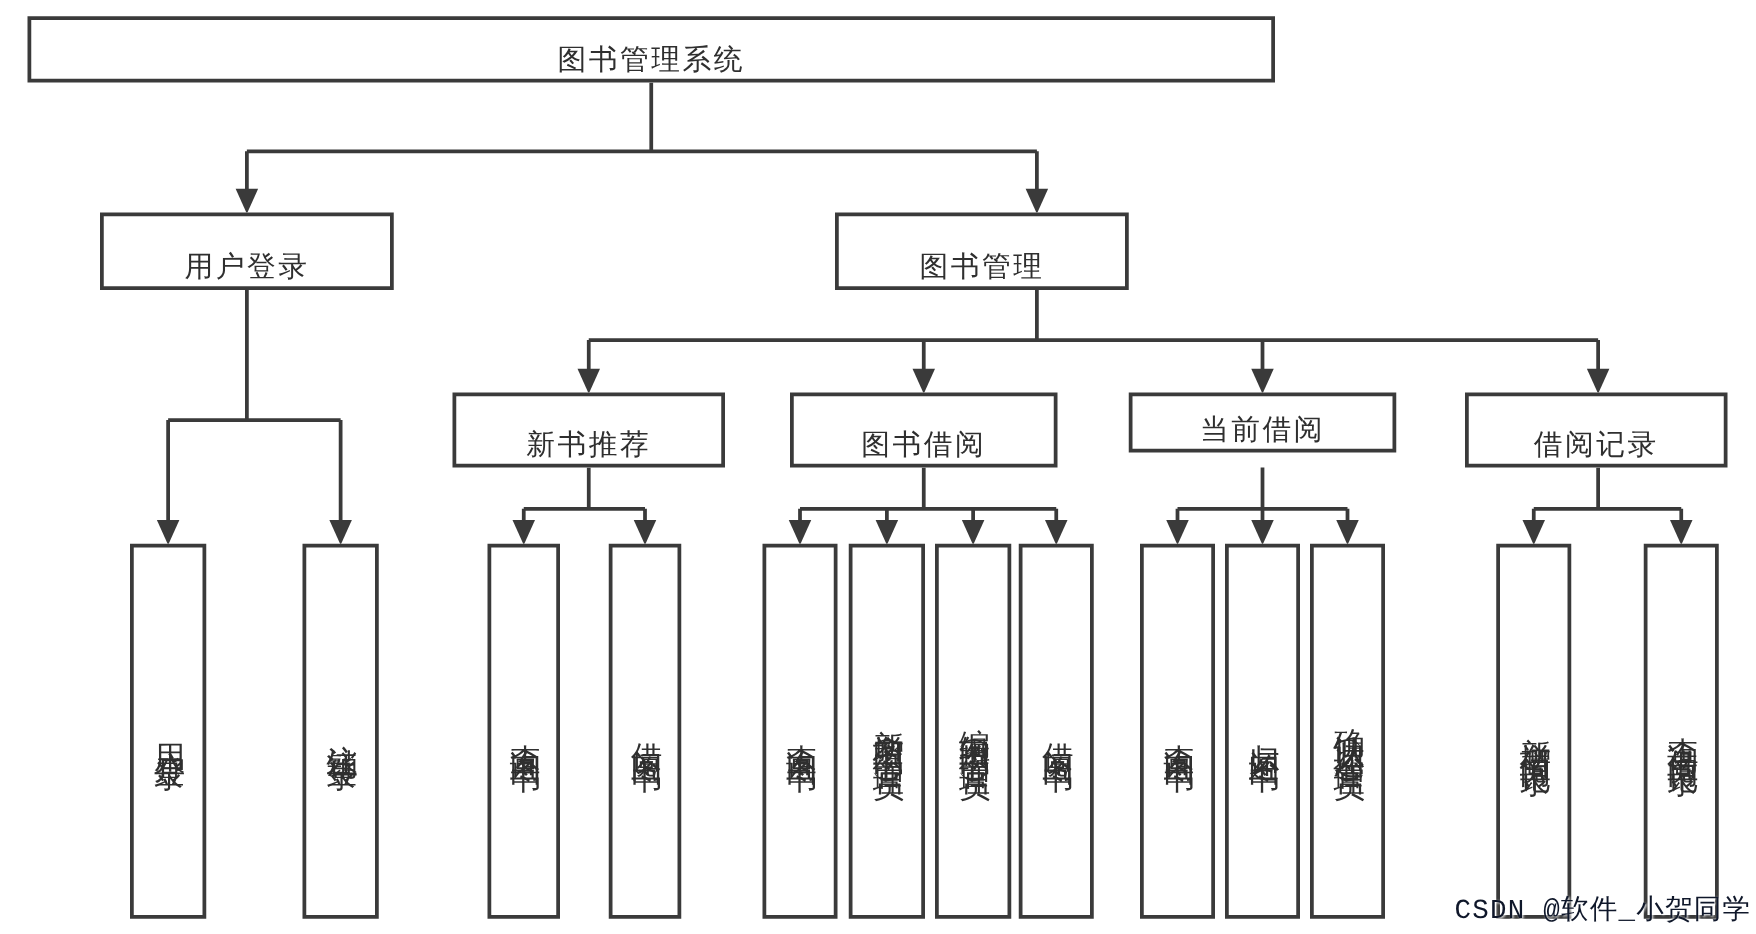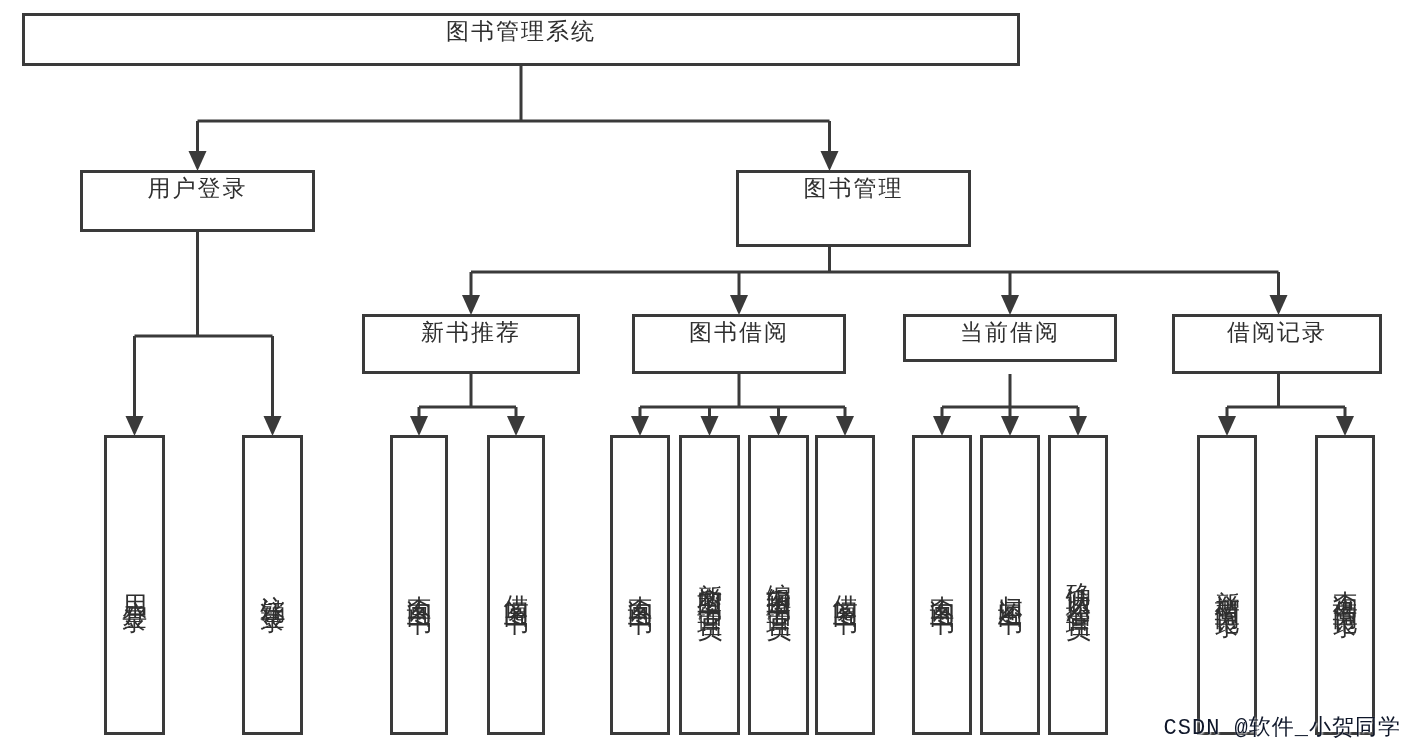--- a/index.html
+++ b/index.html
@@ -6,21 +6,21 @@
   #stage{
     position:relative;width:1405px;height:747px;background:#ffffff;overflow:hidden;
     font-family:"Liberation Sans","DejaVu Sans",sans-serif;
   }
   svg.connectors{position:absolute;left:0;top:0;z-index:1;}
   svg.connectors path{stroke:#3a3a3a;stroke-width:3;fill:none;}
   svg.connectors polygon{fill:#3a3a3a;stroke:none;}
   .hbox{
     position:absolute;z-index:2;box-sizing:border-box;
     border:3px solid #3a3a3a;background:#ffffff;
-    display:flex;align-items:flex-start;justify-content:center;
+    display:flex;align-items:flex-end;justify-content:center;
     font-size:23px;letter-spacing:2px;color:#2f2f2f;
   }
   .vbox{
     position:absolute;z-index:2;box-sizing:border-box;top:435px;height:300px;
     border:3px solid #3a3a3a;background:#ffffff;
     display:flex;align-items:center;justify-content:center;
   }
   .vbox span{
     writing-mode:vertical-rl;text-orientation:mixed;
     font-size:25px;letter-spacing:5px;line-height:1.1;color:#2f2f2f;
@@ -88,21 +88,21 @@
     </g>
   </svg>
 
   <div class="hbox" style="left:22px;top:13px;width:998px;height:53px">
     <span>图书管理系统</span>
   </div>
 
   <div class="hbox" style="left:80px;top:170px;width:235px;height:62px">
     <span>用户登录</span>
   </div>
-  <div class="hbox" style="left:736px;top:170px;width:235px;height:77px">
+  <div class="hbox" style="left:668px;top:170px;width:235px;height:62px">
     <span>图书管理</span>
   </div>
 
   <div class="hbox" style="left:632px;top:314px;width:214px;height:60px">
     <span>图书借阅</span>
   </div>
   <div class="hbox" style="left:362px;top:314px;width:218px;height:60px">
     <span>新书推荐</span>
   </div>
   <div class="hbox" style="left:903px;top:314px;width:214px;height:48px">

